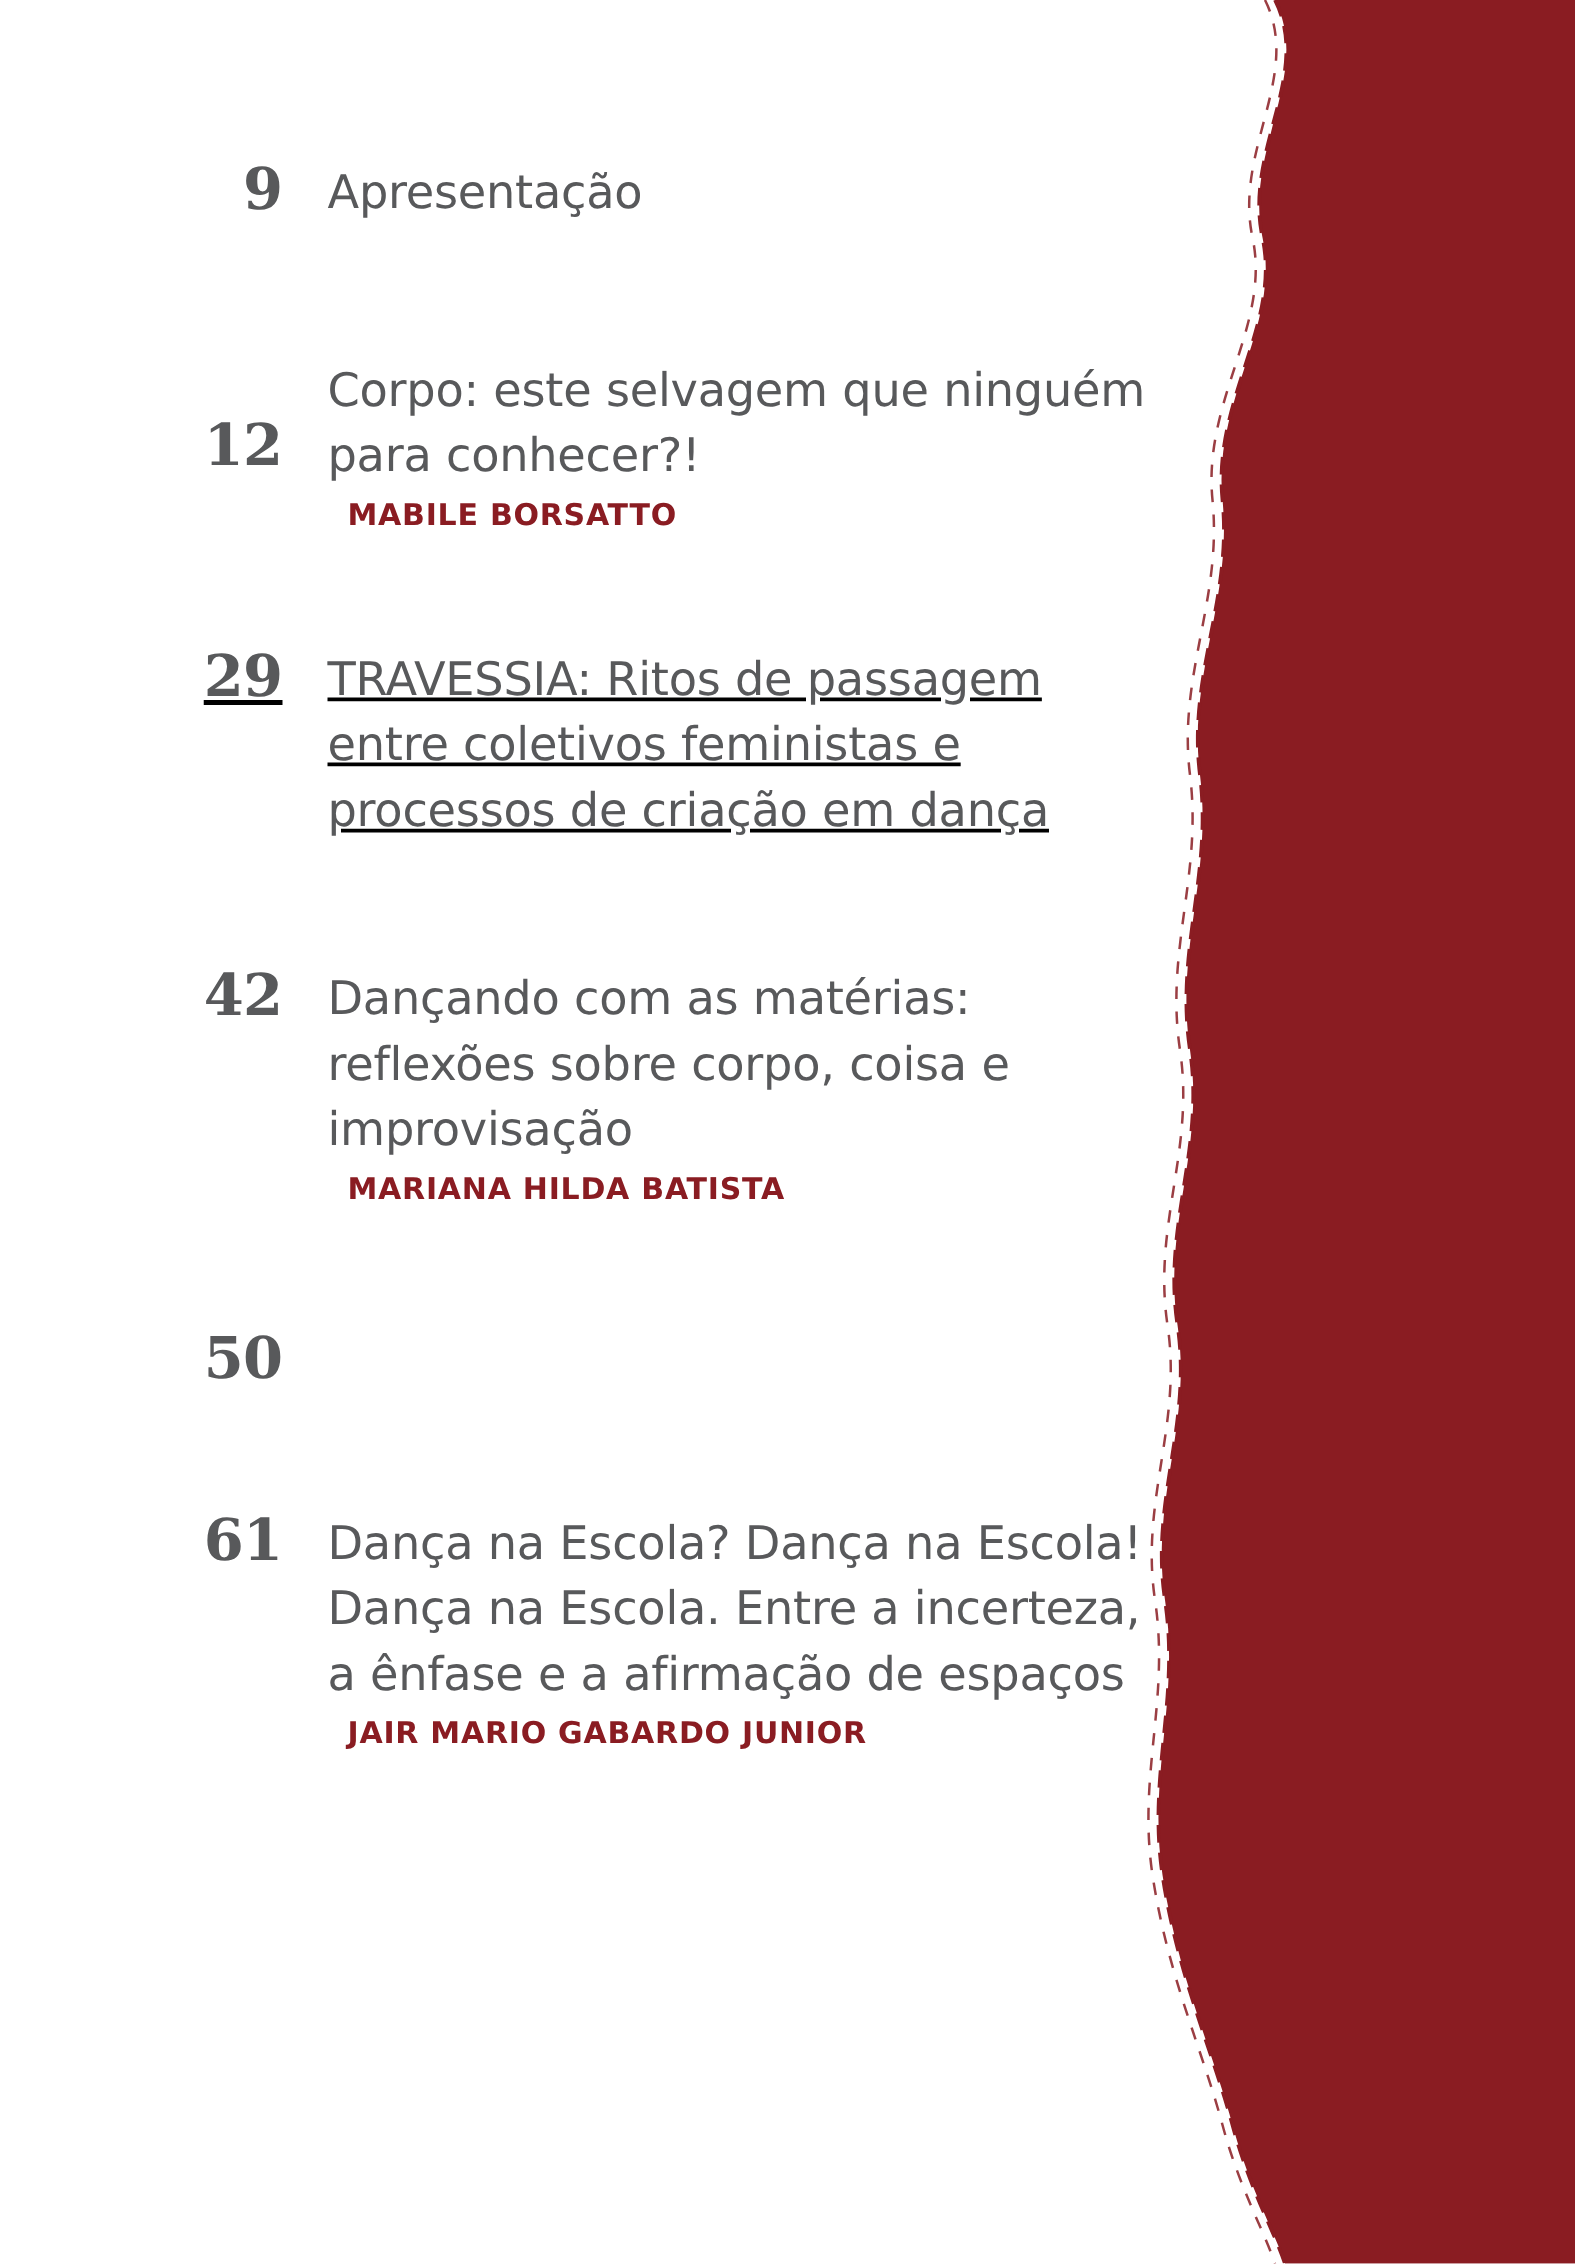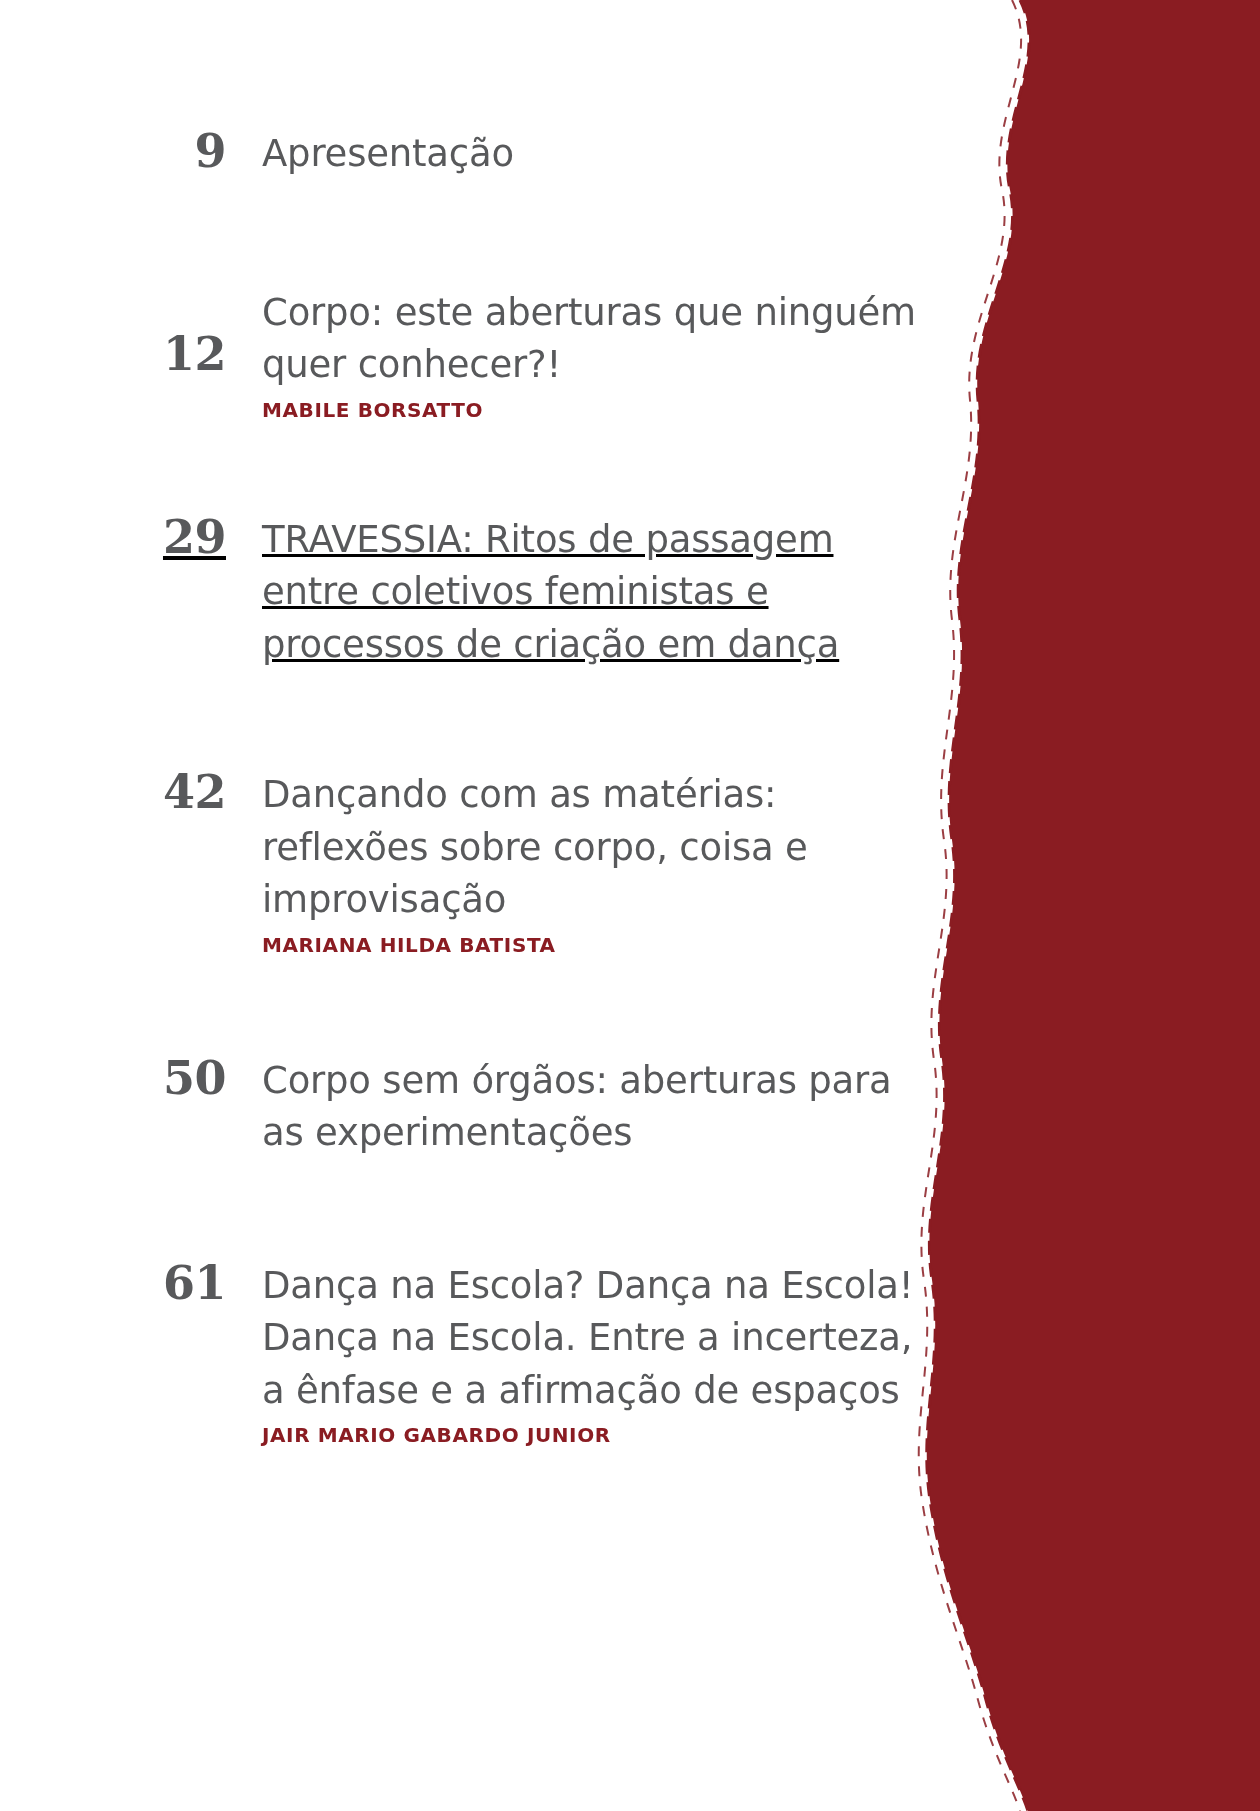--- a/index.html
+++ b/index.html
@@ -73,25 +73,26 @@
     font-family: "DejaVu Sans", sans-serif;
     font-size: 37px;
     line-height: 1.42;
     color: #58595b;
     font-weight: 400;
     letter-spacing: -0.2px;
   }
   .entry-author {
     margin-top: 6px;
     font-family: "DejaVu Sans", sans-serif;
-    font-size: 20px;
+    font-size: 24px;
     font-weight: 700;
     letter-spacing: 0.6px;
     color: #8a1c22;
     text-transform: uppercase;
+    margin-left: 16px;
   }
   .entry-author:empty {
     display: none;
   }
 
   
   .gap-1 { margin-top: 0px; }
   .gap-2 { margin-top: 106px; align-items: center; }
   .gap-3 { margin-top: 92px; text-decoration: underline; }
   .gap-4 { margin-top: 98px; }
@@ -145,21 +146,21 @@
       <div class="entry-page">9</div>
       <div class="entry-body">
         <div class="entry-title">Apresentação</div>
 
       </div>
     </div>
 
     <div class="toc-entry gap-2">
       <div class="entry-page">12</div>
       <div class="entry-body">
-        <div class="entry-title">Corpo: este aberturas que ninguém quer conhecer?!</div>
+        <div class="entry-title">Corpo: este selvagem que ninguém para conhecer?!</div>
         <div class="entry-author">MABILE BORSATTO</div>
       </div>
     </div>
 
     <div class="toc-entry gap-3">
       <div class="entry-page">29</div>
       <div class="entry-body">
         <div class="entry-title">TRAVESSIA: Ritos de passagem entre coletivos feministas e processos de criação em dança</div>
       </div>
     </div>
@@ -168,21 +169,20 @@
       <div class="entry-page">42</div>
       <div class="entry-body">
         <div class="entry-title">Dançando com as matérias: reflexões sobre corpo, coisa e improvisação</div>
         <div class="entry-author">MARIANA HILDA BATISTA</div>
       </div>
     </div>
 
     <div class="toc-entry gap-5">
       <div class="entry-page">50</div>
       <div class="entry-body">
-        <div class="entry-title">Corpo sem órgãos: aberturas para as experimentações</div>
       </div>
     </div>
 
     <div class="toc-entry gap-6">
       <div class="entry-page">61</div>
       <div class="entry-body">
         <div class="entry-title">Dança na Escola? Dança na Escola! Dança na Escola. Entre a incerteza, a ênfase e a afirmação de espaços</div>
         <div class="entry-author">JAIR MARIO GABARDO JUNIOR</div>
       </div>
     </div>

